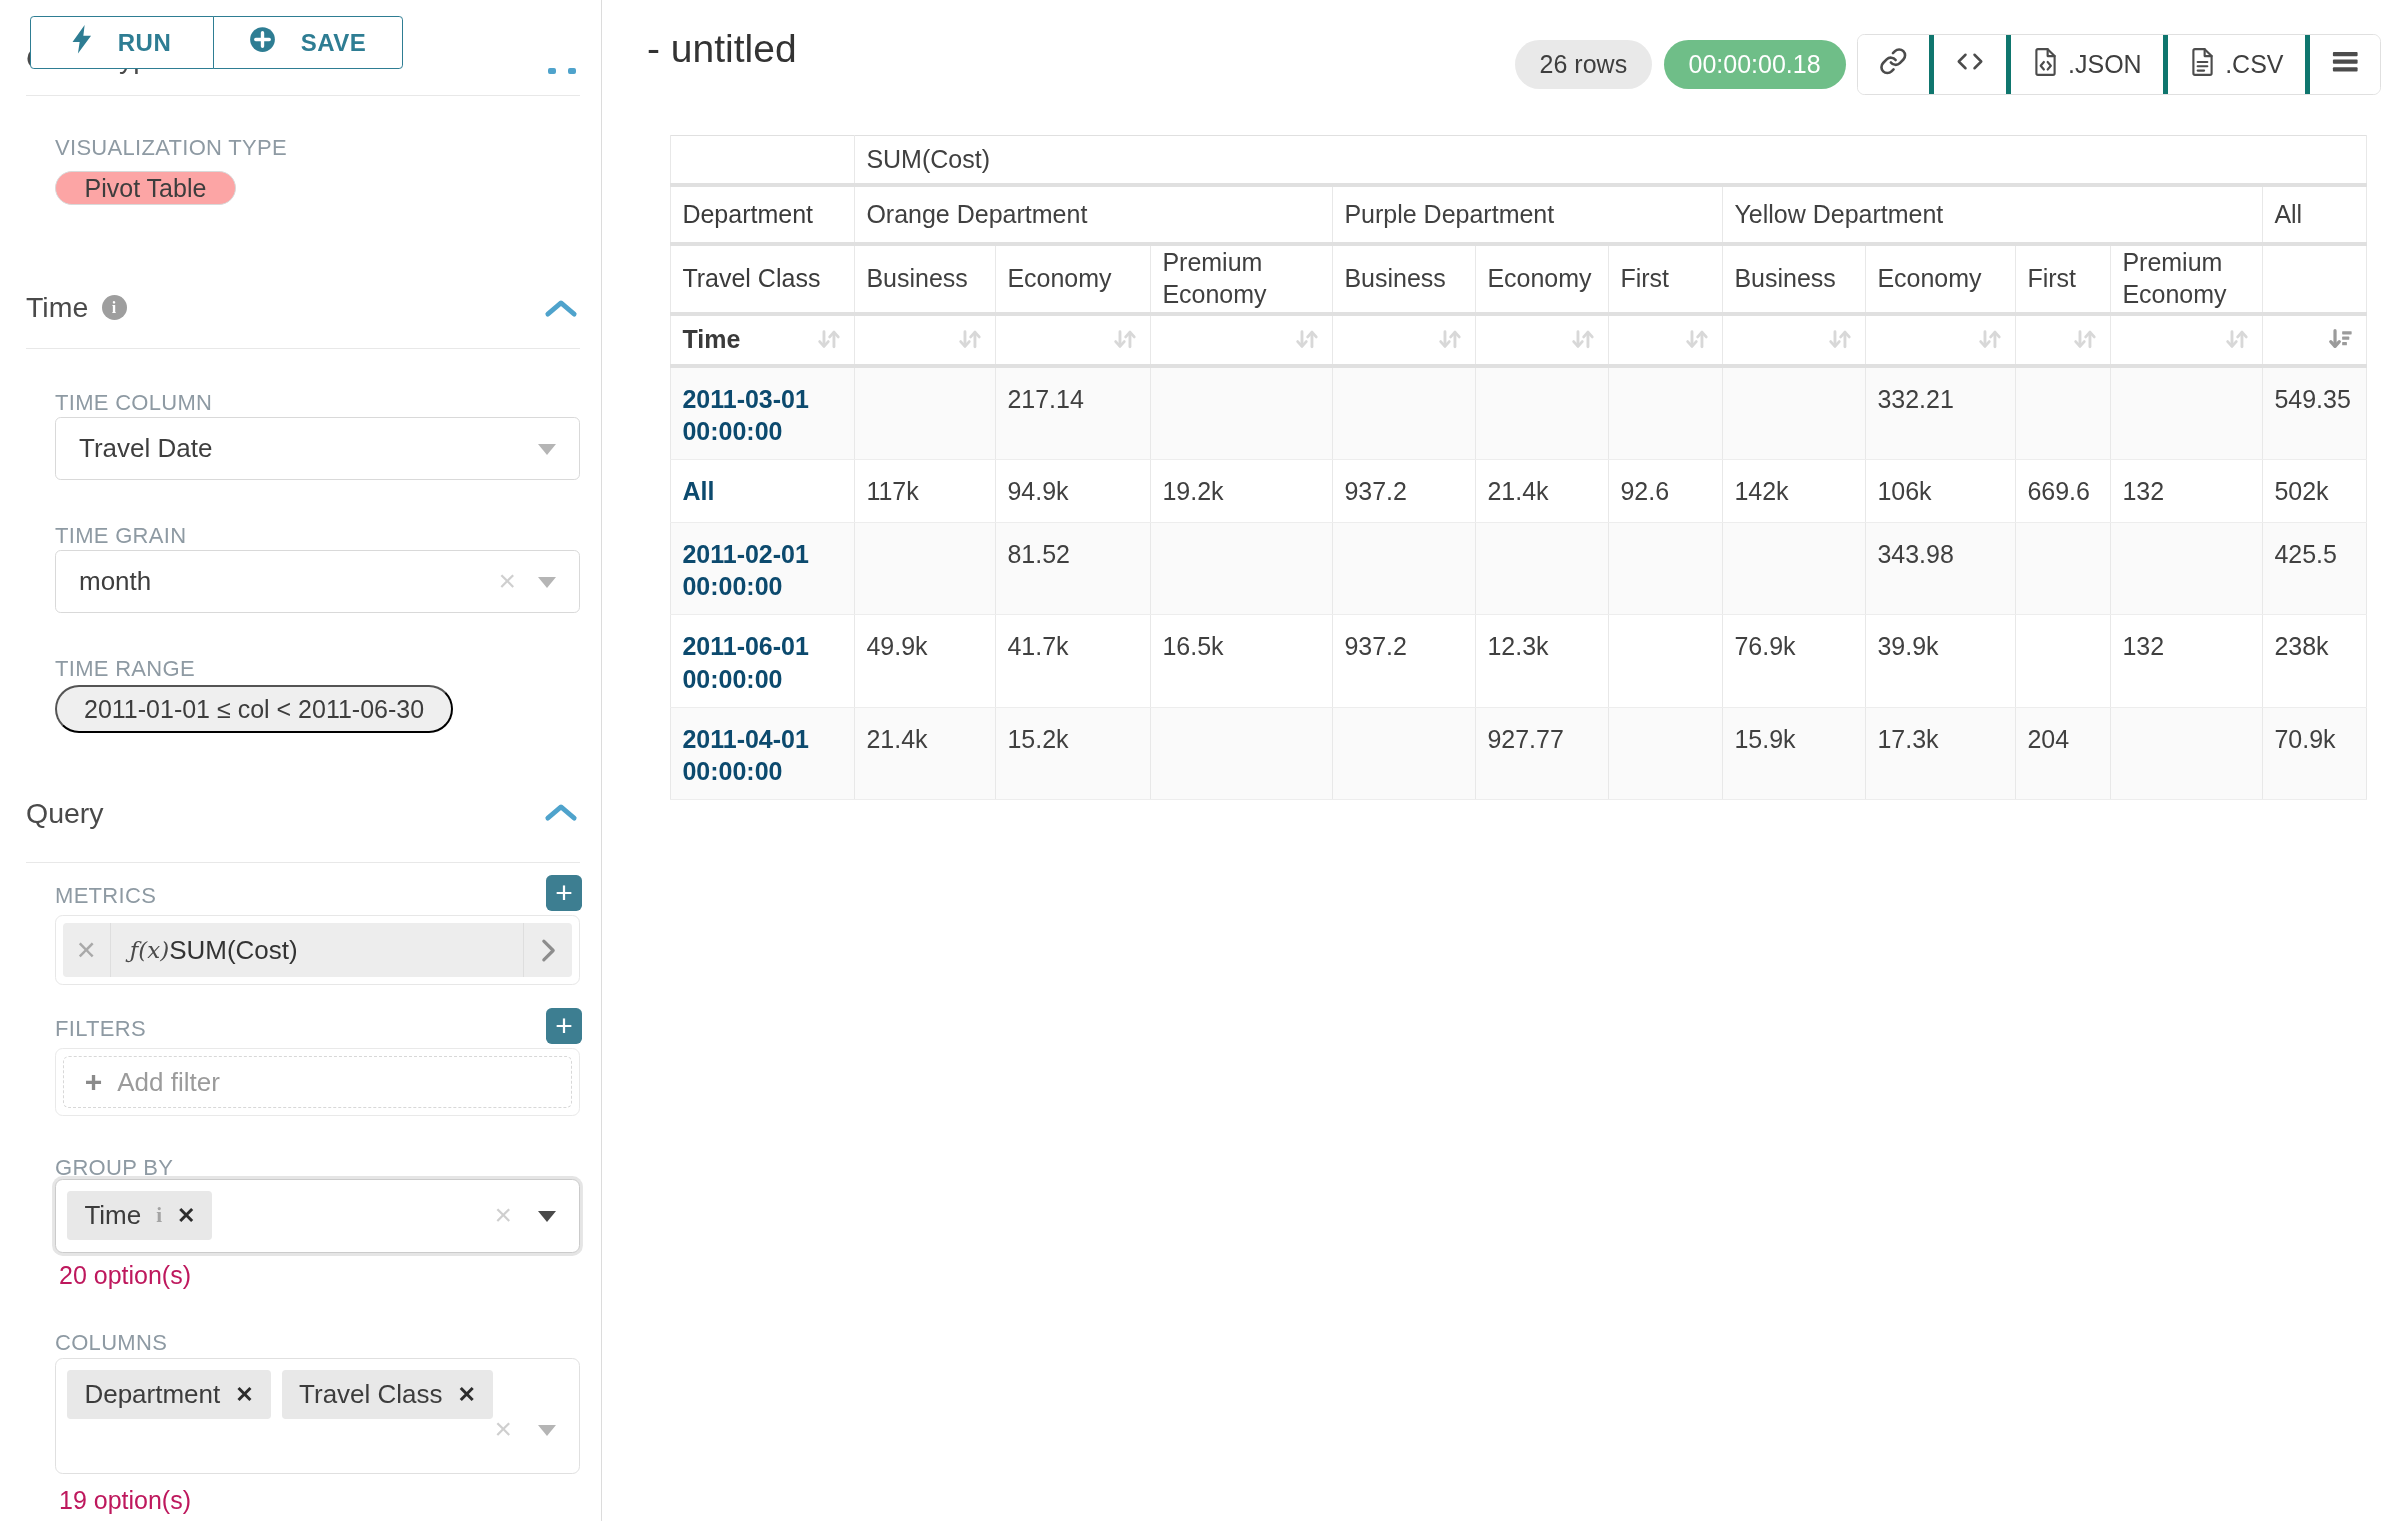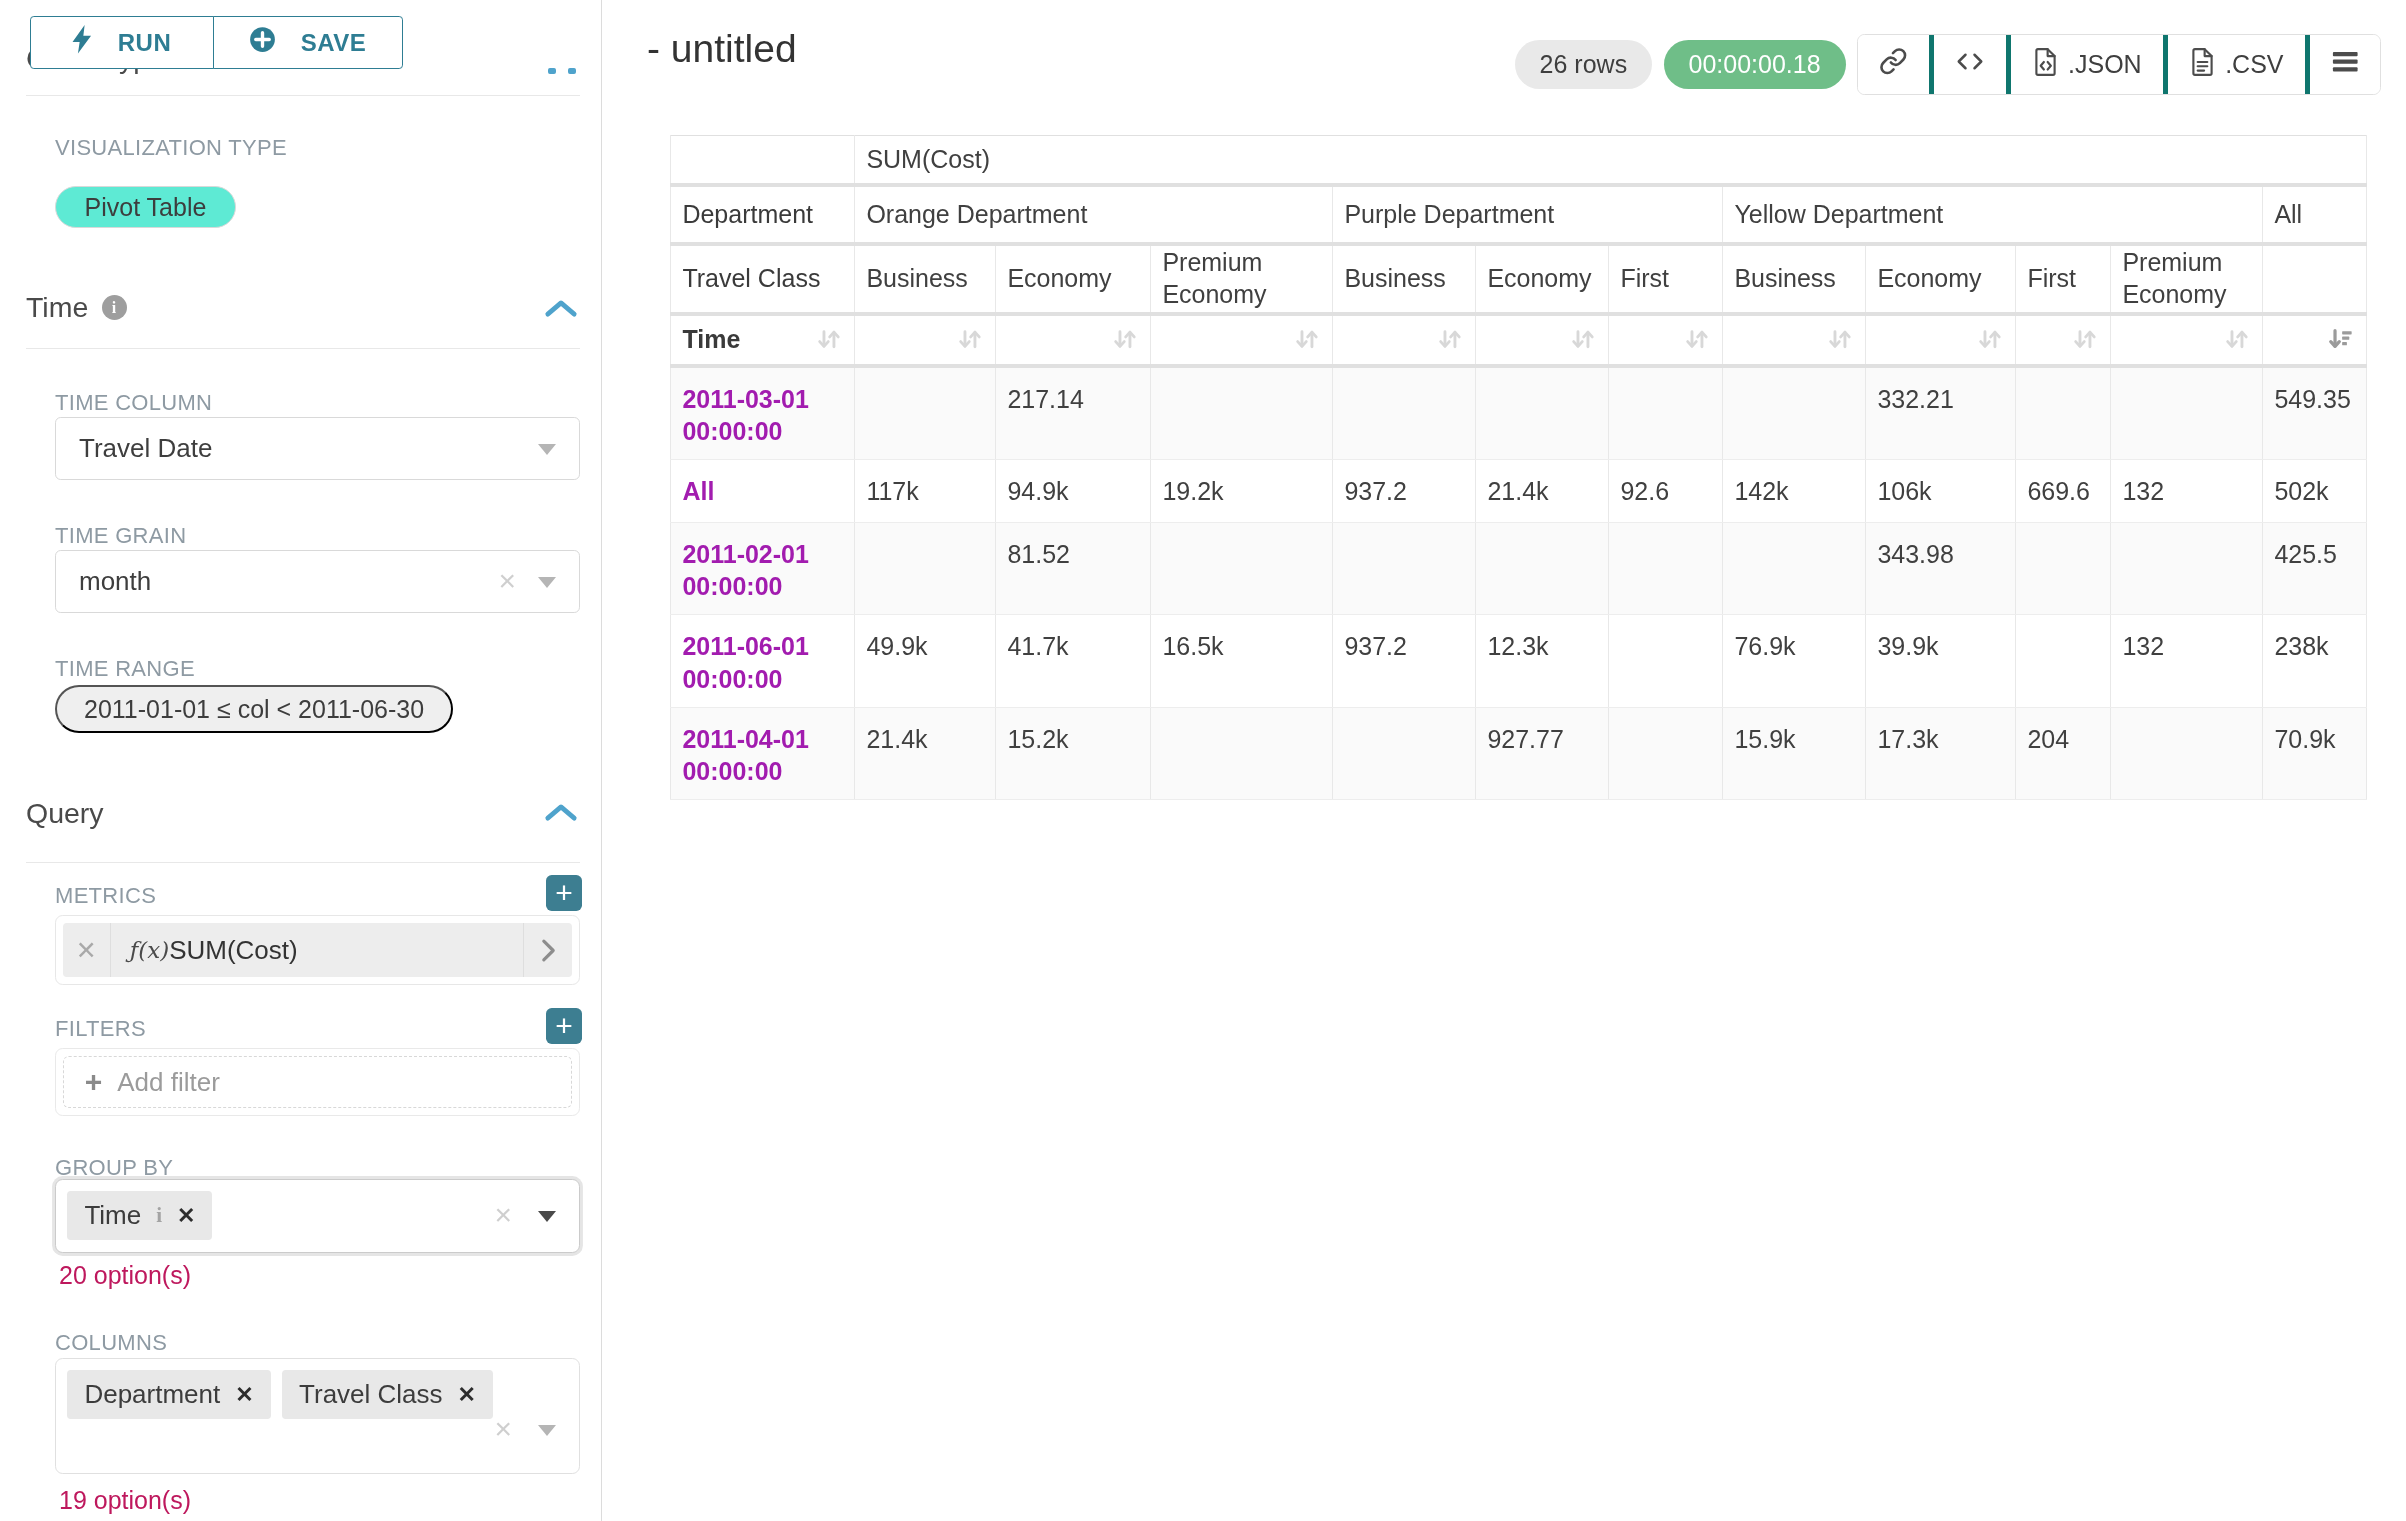--- a/index.html
+++ b/index.html
@@ -22,21 +22,21 @@
     font-family:"Liberation Sans",sans-serif; font-size:24px; font-weight:700;
     letter-spacing:0.5px; cursor:pointer;}
   .btn.run{width:184px; border-radius:3.8px 0 0 3.8px;}
   .btn.save{width:190px; border-radius:0 3.8px 3.8px 0; margin-left:-1px;}
   .dot{position:absolute; width:7.6px; height:5.7px; border-radius:1.9px; background:var(--blue); top:68px;}
   .dot.d1{left:548px;} .dot.d2{left:568px;}
   .hr{position:absolute; left:26px; width:554px; height:1px; background:#e8e8e8;}
   .label{position:absolute; left:55px; font-size:22px; color:var(--label); letter-spacing:0.3px;}
   .pill{position:absolute; left:55px; display:inline-flex; align-items:center;
     border-radius:24px; font-size:25px; color:#3d3d3d; white-space:nowrap;}
-  .viz-pill{top:186px; height:42px; padding:0 28.5px; background:#5eead4; border:1px solid #d9d9d9;}
+  .viz-pill{top:171px; height:34px; padding:0 28.5px; background:#fca5a5; border:1px solid #d9d9d9;}
   .sec-head{position:absolute; left:26px; display:flex; align-items:center; gap:13.3px;}
   .info-icon{width:25px; height:25px; border-radius:50%; background:#9e9e9e; color:#fff;
     font-size:16px; font-weight:700; line-height:25px; text-align:center; font-family:"Liberation Serif",serif;}
   .caret-up{position:absolute; left:544px;}
   .select{position:absolute; left:55px; width:525px; height:63px; background:#fff;
     border:1px solid #d9d9d9; border-radius:5.7px; display:flex; align-items:center;
     padding:0 23px; font-size:26px; color:#3e3e3e;}
   .sel-caret{position:absolute; right:23px; top:50%; margin-top:-4.8px; width:0; height:0;
     border-left:9.5px solid transparent; border-right:9.5px solid transparent;
     border-top:11.4px solid #b5b5b5;}
@@ -96,21 +96,21 @@
     text-align:left; font-weight:400; padding:0 11.4px; overflow:hidden;}
   thead tr th{border-bottom:4.8px solid var(--border); background:#fff; vertical-align:middle;}
   thead tr.r1 th{height:49px;} thead tr.r2 th{height:59px;}
   thead tr.r3 th{height:70px; line-height:1.25;} thead tr.r4 th{height:52px;}
   thead th.rl{font-weight:500; color:#3a3a3a;}
   tr.r4 th{vertical-align:middle;}
   tr.r4 th .cellflex{display:flex; align-items:center; justify-content:flex-end;}
   tr.r4 th .cellflex.first{justify-content:space-between;}
   tr.r4 .tl{font-weight:700; color:#3a3a3a;}
   .sicon{display:inline-flex; cursor:pointer;}
-  tbody th{font-weight:700; color:#a21caf;}
+  tbody th{font-weight:700; color:#0c4a6e;}
   tbody th,tbody td{border-bottom:1px solid #ededed; vertical-align:top;
     padding:15px 11.4px 11.4px; line-height:1.3;}
   tbody tr.h2l th,tbody tr.h2l td{height:83px;}
   tbody tr.h1l th,tbody tr.h1l td{height:63px;}
   tbody tr:nth-child(odd){background:#fafafa;}
 </style>
 </head>
 <body>
 
 <aside class="sidebar">

